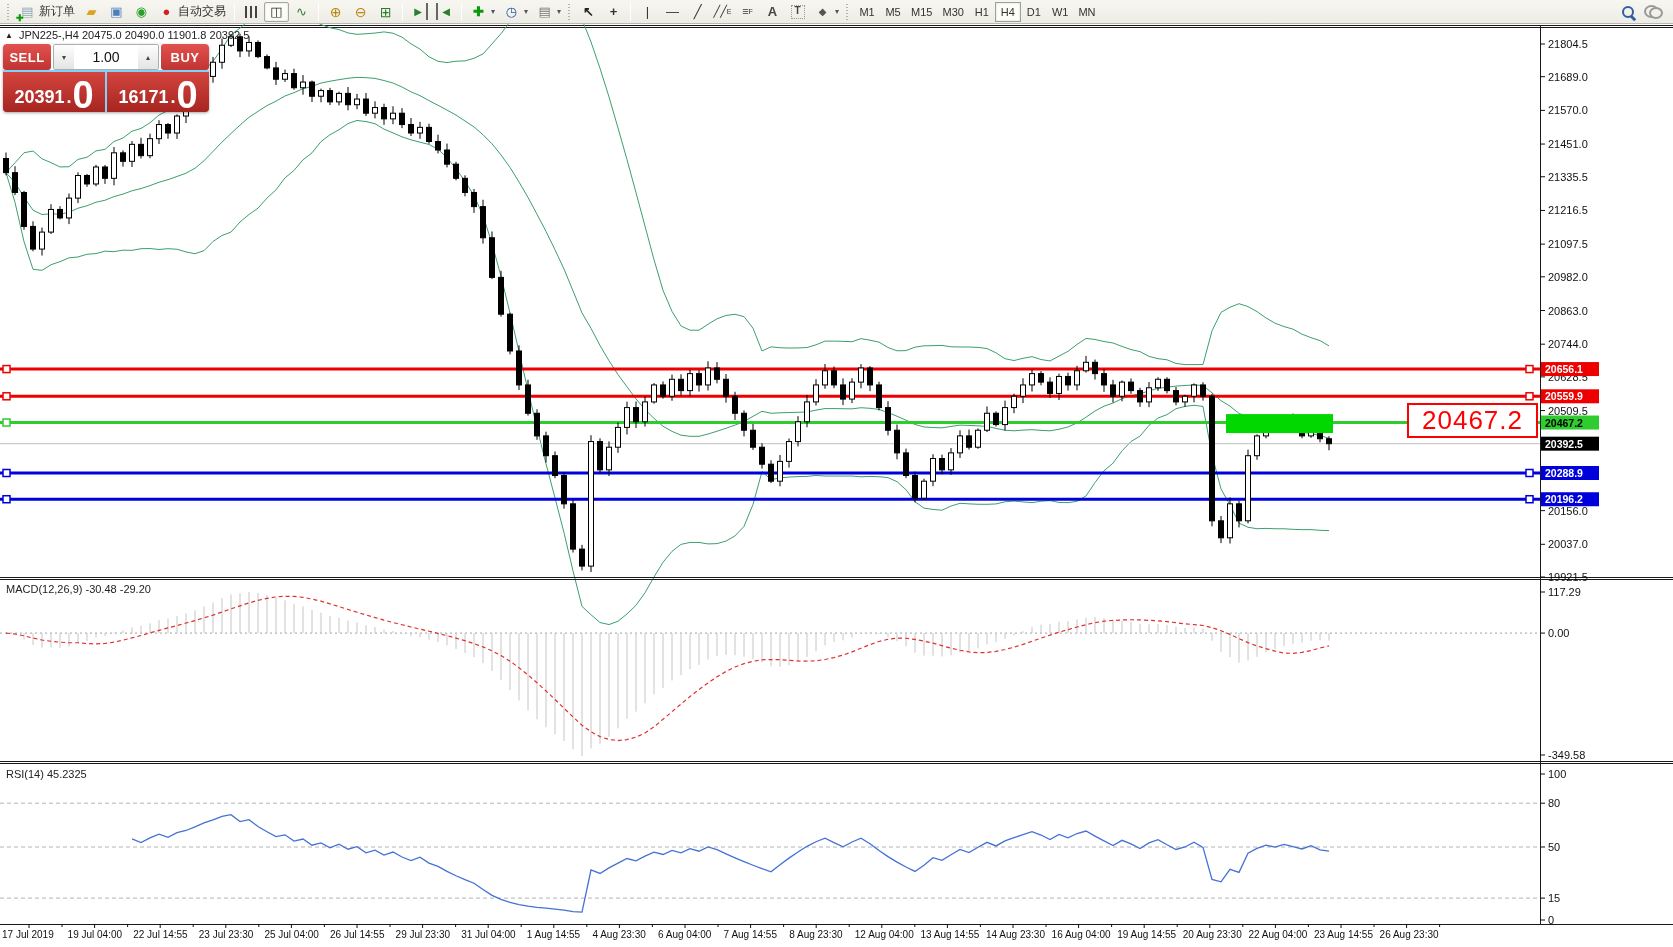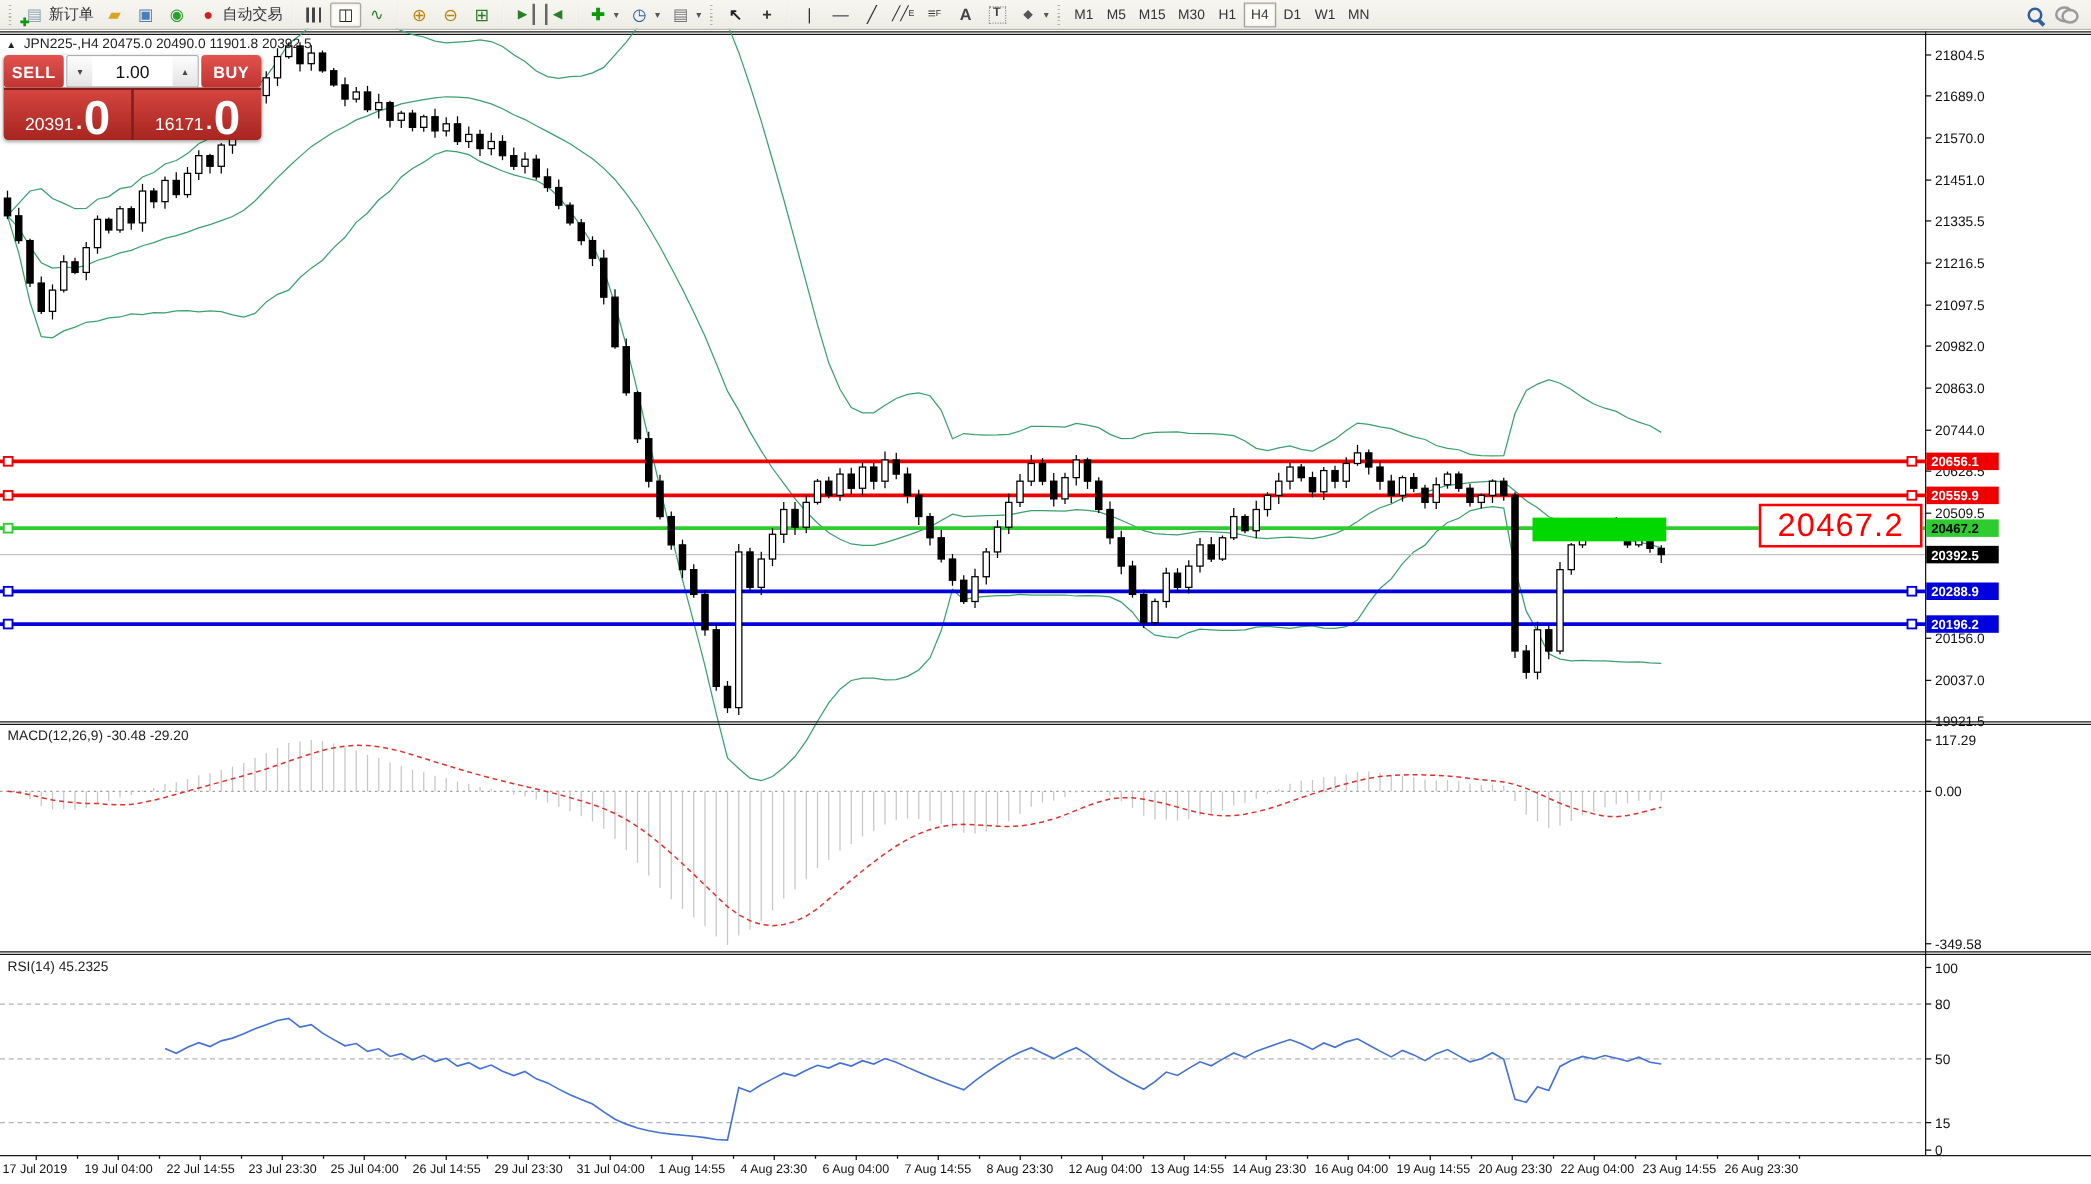--- a/index.html
+++ b/index.html
@@ -38,31 +38,31 @@
   .tf-btn{min-width:26px;height:20px;border:1px solid transparent;background:transparent;font-size:11px;color:#333;padding:0 4px}
   .tf-btn.active{background:#fdfdf8;border:1px solid #a0a09a;box-shadow:inset 0 0 2px #ccc}
   .tb-right{margin-left:auto;display:flex;align-items:center;gap:8px;padding-right:6px}
   
   #chart-wrap{position:absolute;left:0;top:0;width:1673px;height:947px}
   #chs{position:absolute;left:0;top:0}
   .sym-info{position:absolute;left:5px;top:29px;font-size:11px;color:#222;z-index:10;display:flex;gap:6px;align-items:center}
   .sym-toggle{font-size:8px;color:#222}
   
   .trade-panel{position:absolute;left:3px;top:44px;width:206px;z-index:20;border-radius:4px;
-    box-shadow:0 1px 3px rgba(0,0,0,.35);overflow:hidden;background:#7f1d1d}
+    box-shadow:0 1px 3px rgba(0,0,0,.35);overflow:hidden;background:#7dd3fc}
   .tp-row1{display:flex;height:26px;gap:2px;background:#fff}
   .tp-btn{flex:0 0 48px;background:linear-gradient(#e2524e,#c03431);color:#fff;font-size:13px;font-weight:bold;
     border:none;border-radius:3px;letter-spacing:.5px}
   .tp-vol{flex:1;display:flex;border:1px solid #adadad;border-radius:2px;overflow:hidden}
   .tp-spin{width:20px;background:linear-gradient(#fdfdfd,#e4e4e4);border:none;font-size:8px;color:#444}
   .tp-vol input{flex:1;border:none;outline:none;text-align:center;font-size:14px;color:#111;min-width:0}
   .tp-prices{display:flex;gap:2px;margin-top:2px;height:40px}
   .tp-price{flex:1;display:flex;align-items:flex-end;justify-content:center;color:#fff;
     background:linear-gradient(#d4453f,#a72520);padding-bottom:2px}
-  .pp-int{font-size:14px;font-weight:normal;line-height:1;margin-bottom:4px}
+  .pp-int{font-size:18px;font-weight:bold;line-height:1;margin-bottom:4px}
   .pp-dot{font-size:18px;font-weight:bold;line-height:1;margin:0 1px 4px 2px}
   .pp-frac{font-size:38px;font-weight:bold;line-height:.8}
   
   .pane-label{position:absolute;font-size:11px;color:#222;z-index:10}
   .annotation{position:absolute;left:1396px;top:327px;font-size:31px;font-weight:bold;color:#2ee52e;
     text-shadow:2px 2px 0 #555;letter-spacing:2px;z-index:9;white-space:nowrap}
   .callout{position:absolute;left:1407px;top:403px;width:131px;height:35px;border:2px solid #f00;background:#fff;
     color:#f00;font-size:26px;display:flex;align-items:center;justify-content:center;z-index:9;letter-spacing:1px}
 </style>
 </head>

